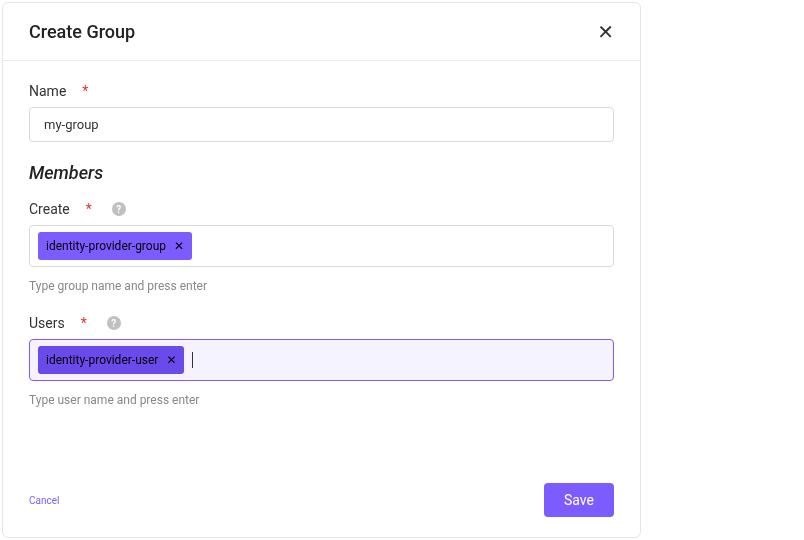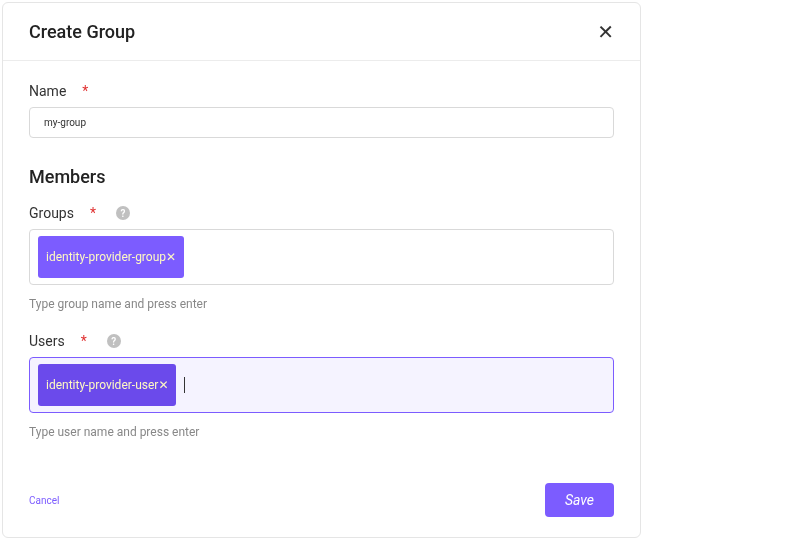--- a/index.html
+++ b/index.html
@@ -70,31 +70,32 @@
       color: #ffffff;
       font-size: 10px;
       font-weight: 600;
       margin-left: 4px;
     }
     .text-input {
       width: 100%;
       padding: 9px 14px;
       border: 1px solid #d9d9d9;
       border-radius: 4px;
-      font-size: 10px;
+      font-size: 13px;
       color: #333;
       font-family: inherit;
       outline: none;
     }
     .section-title {
       font-size: 18px;
       font-weight: 500;
       color: #222;
-      margin-top: 28px;
+      margin-top: 20px;
       margin-bottom: 18px;
+      font-style: italic;
     }
     .tag-input-wrap {
       margin-bottom: 22px;
     }
     .tag-container {
       width: 100%;
       min-height: 40px;
       padding: 6px 8px;
       border: 1px solid #d9d9d9;
       border-radius: 4px;
@@ -105,24 +106,25 @@
       background: #ffffff;
     }
     .tag-container.focused {
       border: 1px solid #7c5cff;
       background: #f5f3ff;
     }
     .tag {
       display: inline-flex;
       align-items: center;
       background: #7c5cff;
-      color: #fef9c3;
+      color: #000000;
       border-radius: 3px;
-      padding: 15px 8px;
+      padding: 8px 8px;
       font-size: 12px;
+      gap: 8px;
       line-height: 1;
     }
     .tag.darker {
       background: #6b4aeb;
     }
     .tag-remove {
       font-size: 12px;
       cursor: pointer;
       line-height: 1;
       font-weight: 300;
@@ -165,21 +167,20 @@
     }
     .save-btn {
       background: #7c5cff;
       border: none;
       color: #ffffff;
       font-size: 14px;
       padding: 9px 20px;
       border-radius: 4px;
       cursor: pointer;
       font-family: inherit;
-      font-style: italic;
     }
   </style>
 </head>
 <body>
 
 <div class="modal">
   <div class="modal-header">
     <div class="modal-title">Create Group</div>
     <div class="close-icon">✕</div>
   </div>
@@ -189,21 +190,21 @@
     <div class="field-label">
       <span>Name</span>
       <span class="required">*</span>
     </div>
     <input type="text" class="text-input" value="my-group" style="">
 
     <div class="section-title">Members</div>
 
     <div class="tag-input-wrap">
       <div class="field-label">
-        <span>Groups</span>
+        <span>Create</span>
         <span class="required">*</span>
         <span class="help-icon">?</span>
       </div>
       <div class="tag-container">
         <span class="tag">
           <span>identity-provider-group</span>
           <span class="tag-remove">✕</span>
         </span>
         <input type="text" class="tag-input" style="">
       </div>

